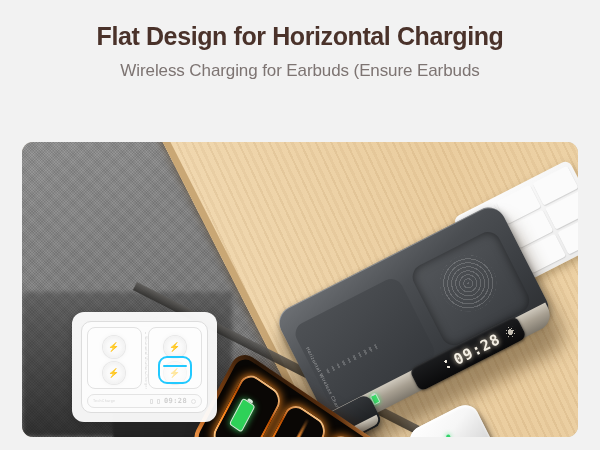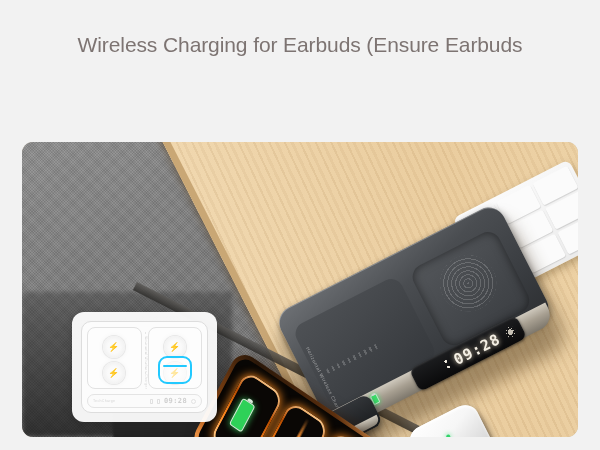--- a/index.html
+++ b/index.html
@@ -15,21 +15,21 @@
   .header { width:600px; padding-top:22px; text-align:center; }
   .title {
     font-size:25px;
     font-weight:bold;
     color:#4a322a;
     letter-spacing:-0.4px;
     line-height:1.15;
   }
   .subtitle {
     margin-top:9px;
-    font-size:21px;
+    font-size:17px;
     color:#7d7472;
     line-height:1.35;
     font-weight:400;
     letter-spacing:-0.1px;
   }
   .subtitle .l2 { display:block; }
 
   
   .photo {
     position:absolute;
@@ -351,20 +351,21 @@
   }
   .inset-sun{
     width:5px;height:5px;border-radius:50%;
     border:.7px solid #e2e2e2;
   }
 </style>
 </head>
 <body>
 
 <div class="header">
+  <div class="title">Flat Design for Horizontal Charging</div>
   <div class="subtitle">
     <span class="l1">Wireless Charging for Earbuds (Ensure Earbuds</span>
   </div>
 </div>
 
 <div class="photo">
 
   <div class="carpet"></div>
   <div class="carpet-dark"></div>
   <div class="desk"></div>

